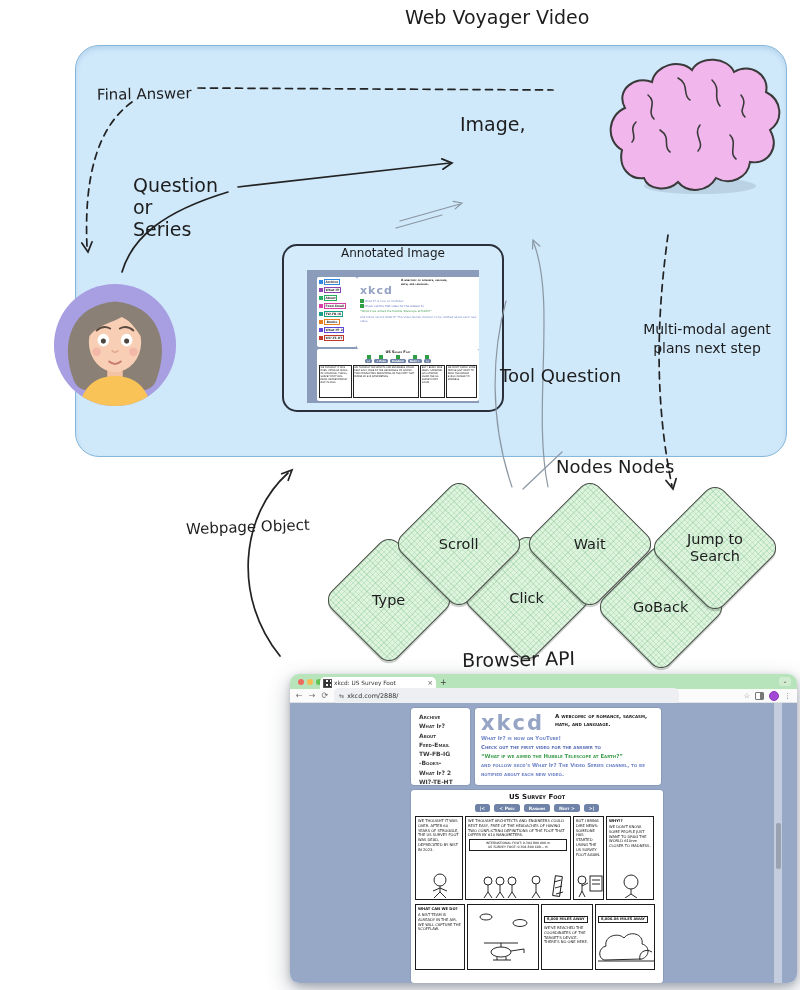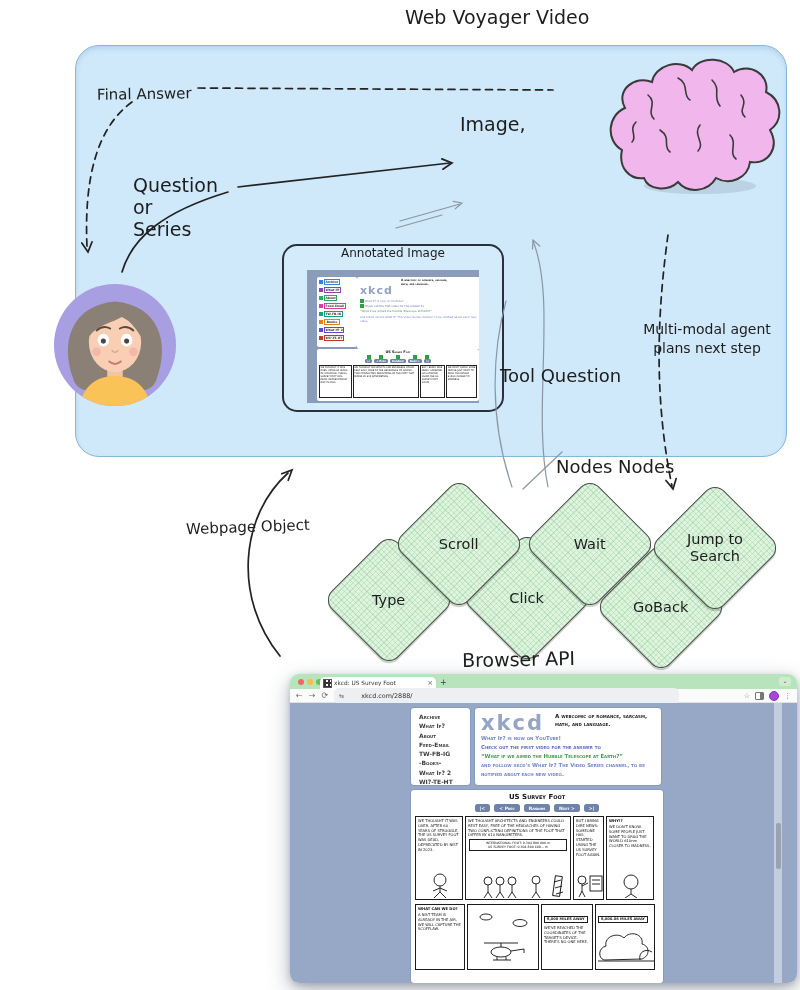--- a/index.html
+++ b/index.html
@@ -81,21 +81,21 @@
     background-size:4px 4px;}
   .tab-title{font-size:5.8px;color:#333;white-space:nowrap;overflow:hidden;flex:1;}
   .tab-close{font-size:7px;color:#666;line-height:7px;}
   .newtab{left:150px;top:4px;font-size:8px;color:#3c3c3c;line-height:10px;}
   .tabsearch{right:6px;top:3px;width:12px;height:9px;background:#cfeccf;border-radius:3px;
     font-size:6px;color:#555;text-align:center;line-height:8px;}
   .toolbar{left:0;top:15px;width:100%;height:14px;background:#fbfbfb;border-bottom:1px solid #e2e2e2;
     display:flex;align-items:center;padding:0 6px;box-sizing:border-box;gap:6px;}
   .nav-ic{font-size:8px;color:#6d6d6d;line-height:12px;}
   .urlpill{height:16px;background:#edeff2;border-radius:5px;flex:1;max-width:335px;
-    display:flex;align-items:center;padding:0 5px;gap:17px;}
+    display:flex;align-items:center;padding:0 5px;gap:3px;}
   .site-ic{font-size:6px;color:#666;}
   .url{font-size:6.4px;color:#2f2f2f;}
   .tb-right{margin-left:auto;display:flex;align-items:center;gap:5px;}
   .star{font-size:7px;color:#777;}
   .split{width:7px;height:6px;border:1px solid #777;border-radius:1px;
     background:linear-gradient(90deg,transparent 55%,#777 55%);}
   .chrome-avatar{width:8px;height:8px;border-radius:50%;background:#a348d6;border:1px solid #8b37bd;}
   .dots{font-size:7px;color:#555;}
   .content{left:0;top:29px;width:100%;height:280px;background:#97a8c7;overflow:hidden;}
 

